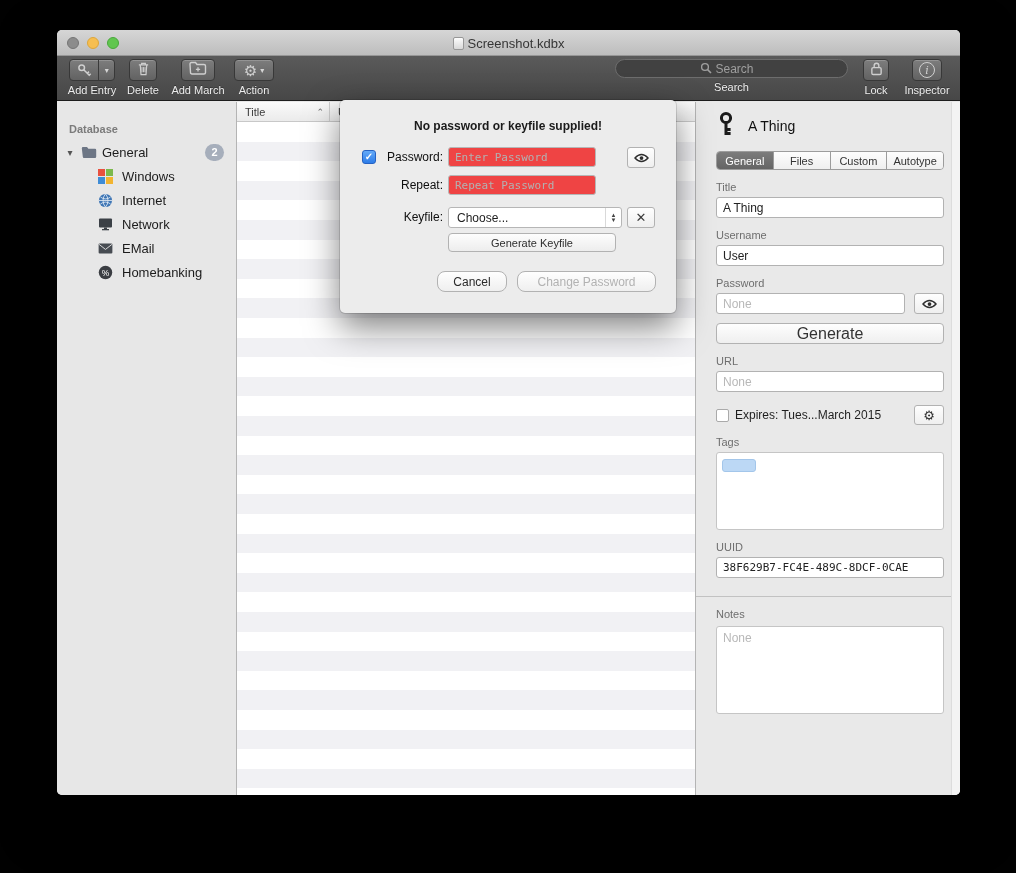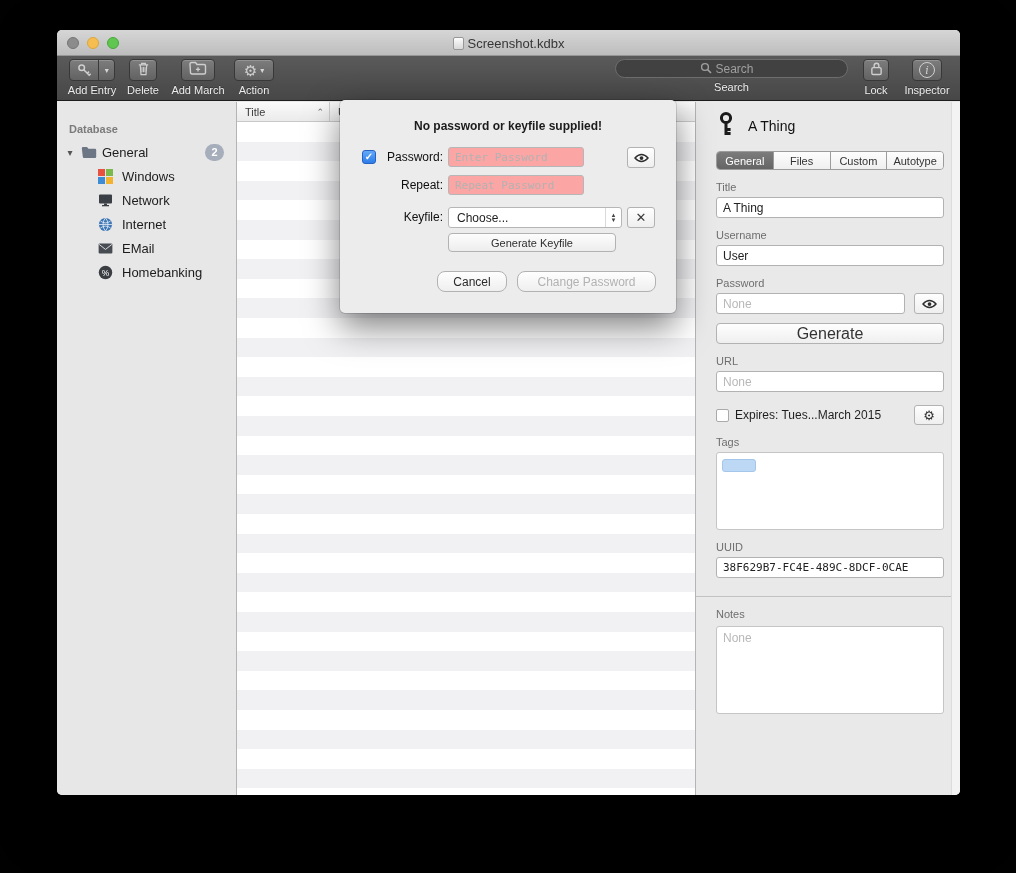--- a/index.html
+++ b/index.html
@@ -85,21 +85,21 @@
   .insp-divider { height:1px; background:#c2c2c2; margin:18px -16px 0 -20px; }
   .notesbox { width:100%; height:88px; border:1px solid #c5c5c5; border-radius:3px; background:#fff; font-size:12px; color:#222; padding:4px 6px; resize:none; outline:none; font-family:"Liberation Sans",sans-serif; margin-top:2px; }
   .notesbox::placeholder { color:#b8b8b8; }
 
   
   .dialog { position:absolute; left:283px; top:70px; width:336px; height:213px; background:#ececec; border-radius:5px; box-shadow:0 14px 34px rgba(0,0,0,.5), 0 0 0 1px rgba(0,0,0,.12); z-index:5; }
   .dmsg { position:absolute; top:19px; left:0; right:0; text-align:center; font-size:12px; font-weight:bold; color:#1b1b1b; }
   .dcb { position:absolute; left:22px; top:50px; width:14px; height:14px; border-radius:3px; background:linear-gradient(#64aaf8,#2d7ce8); border:1px solid #2562c3; color:#fff; font-size:10px; line-height:12px; text-align:center; font-weight:bold; cursor:default; }
   .dlabel { position:absolute; font-size:12px; color:#0f0f0f; text-align:right; width:66px; left:37px; white-space:nowrap; }
   .lp { top:50px; } .lr { top:78px; } .lk { top:110px; }
-  .dfield { position:absolute; left:108px; width:136px; height:20px; border:1px solid #b6b6b6; border-radius:3px; background:#fca5a5; font-family:"DejaVu Sans Mono",monospace; font-size:11px; color:#222; padding:0 6px; outline:none; }
+  .dfield { position:absolute; left:108px; width:148px; height:20px; border:1px solid #b6b6b6; border-radius:3px; background:#ef4444; font-family:"DejaVu Sans Mono",monospace; font-size:11px; color:#222; padding:0 6px; outline:none; }
   .dfield::placeholder { color:#b2b2b2; }
   .fp { top:47px; } .fr { top:75px; }
   .dibtn { position:absolute; left:287px; width:28px; height:21px; background:linear-gradient(#fefefe,#efefef); border:1px solid #b2b2b2; border-radius:3px; display:flex; align-items:center; justify-content:center; cursor:default; }
   .bp { top:47px; } .bk { top:107px; }
   .xglyph { font-size:13px; color:#3b3b3b; line-height:1; }
   .dselect { position:absolute; left:108px; top:107px; width:174px; height:21px; background:#fff; border:1px solid #b6b6b6; border-radius:3px; display:flex; align-items:center; font-size:12px; color:#1e1e1e; padding-left:8px; cursor:default; }
   .stepper { margin-left:auto; width:16px; height:100%; display:flex; flex-direction:column; align-items:center; justify-content:center; font-size:6px; line-height:5px; color:#444; border-left:1px solid #d9d9d9; }
   .dgenbtn { position:absolute; left:108px; top:133px; width:168px; height:19px; background:linear-gradient(#fdfdfd,#ededed); border:1px solid #b2b2b2; border-radius:4px; font-size:11px; color:#2e2e2e; font-family:"Liberation Sans",sans-serif; }
   .dbtn { position:absolute; top:171px; height:21px; background:linear-gradient(#fefefe,#efefef); border:1px solid #b2b2b2; border-radius:8px; font-size:12px; color:#2a2a2a; font-family:"Liberation Sans",sans-serif; }
   .dbtn.cancel { left:97px; width:70px; }
@@ -222,36 +222,36 @@
               <rect x="0" y="0" width="7" height="7" fill="#e8503f"></rect>
               <rect x="8" y="0" width="7" height="7" fill="#7cb94d"></rect>
               <rect x="0" y="8" width="7" height="7" fill="#3f8cd6"></rect>
               <rect x="8" y="8" width="7" height="7" fill="#f2b430"></rect>
             </svg>
         </span>
         <span>Windows</span>
       </div>
       <div class="sbrow child">
         <span class="sbicon">
+          <svg width="15" height="15" viewBox="0 0 16 16">
+              <circle cx="8" cy="8" r="7" fill="#3f76b5"></circle>
+              <path d="M1 8 h14 M8 1 a10.5 10.5 0 0 1 0 14 M8 1 a10.5 10.5 0 0 0 0 14 M2.6 4.3 a9 9 0 0 0 10.8 0 M2.6 11.7 a9 9 0 0 1 10.8 0" stroke="#dfe9f3" stroke-width="0.9" fill="none"></path>
+            </svg>
+        </span>
+        <span>Internet</span>
+      </div>
+      <div class="sbrow child">
+        <span class="sbicon">
           <svg width="15" height="13" viewBox="0 0 15 13">
               <rect x="1" y="0.5" width="13" height="9" rx="1" fill="#3b4046"></rect>
               <rect x="6" y="9.5" width="3" height="1.5" fill="#3b4046"></rect>
               <rect x="4" y="11" width="7" height="1.3" fill="#3b4046"></rect>
             </svg>
         </span>
         <span>Network</span>
-      </div>
-      <div class="sbrow child">
-        <span class="sbicon">
-          <svg width="15" height="15" viewBox="0 0 16 16">
-              <circle cx="8" cy="8" r="7" fill="#3f76b5"></circle>
-              <path d="M1 8 h14 M8 1 a10.5 10.5 0 0 1 0 14 M8 1 a10.5 10.5 0 0 0 0 14 M2.6 4.3 a9 9 0 0 0 10.8 0 M2.6 11.7 a9 9 0 0 1 10.8 0" stroke="#dfe9f3" stroke-width="0.9" fill="none"></path>
-            </svg>
-        </span>
-        <span>Internet</span>
       </div>
       <div class="sbrow child">
         <span class="sbicon">
           <svg width="15" height="11" viewBox="0 0 16 12">
               <rect x="0.5" y="0.5" width="15" height="11" rx="1.2" fill="#474c52"></rect>
               <path d="M1 1.5 L8 7 L15 1.5" stroke="#e6e6e6" stroke-width="1" fill="none"></path>
             </svg>
         </span>
         <span>EMail</span>
       </div>

